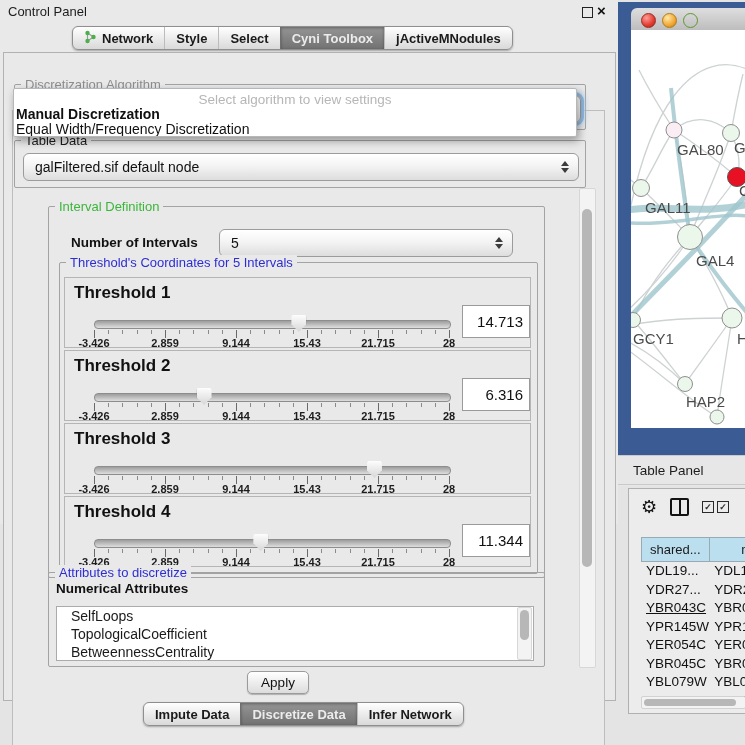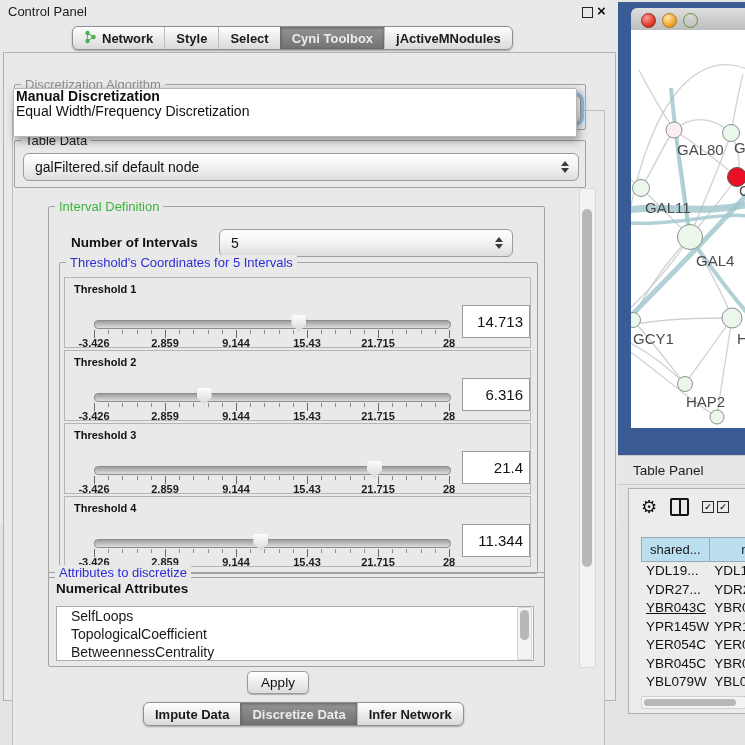--- a/index.html
+++ b/index.html
@@ -36,21 +36,21 @@
   .stepper .dn{position:absolute;left:0;bottom:1px;width:0;height:0;border-left:4px solid transparent;border-right:4px solid transparent;border-top:5px solid #3c3c3c;}
   .combo.focused{box-shadow:0 0 0 3px #8db8e0,0 0 6px 3px #a9cbe8;}
   
   .popup{position:absolute;left:13px;top:88px;width:562px;height:47px;background:#fff;border:1px solid #b7b7b7;
     border-radius:2px;box-shadow:2px 4px 9px rgba(0,0,0,.35);z-index:60;overflow:hidden;}
   .popup-placeholder{margin-top:3px;text-align:center;font-size:13.5px;color:#b6b6b6;}
   .popup-item{font-size:14px;color:#101010;padding-left:2px;line-height:15px;}
   .popup-item.bold{font-weight:bold;}
   
   .thr-row{position:relative;width:465px;height:69px;border:1px solid #b5b5b5;background:#e9e9e9;margin-bottom:2px;}
-  .thr-label{position:absolute;left:9px;top:5px;font-size:11px;font-weight:bold;color:#111;}
+  .thr-label{position:absolute;left:9px;top:5px;font-size:17px;font-weight:bold;color:#111;}
   .thr-track{position:absolute;left:29px;top:42px;width:355px;height:7px;border-radius:4px;
     background:linear-gradient(#9d9d9d,#dedede);border:1px solid #8d8d8d;}
   .thr-thumb{position:absolute;top:37px;width:15px;height:17px;
     background:linear-gradient(#fdfdfd,#d7d7d7);
     clip-path:polygon(8% 0%,92% 0%,100% 10%,100% 55%,50% 100%,0% 55%,0% 10%);
     filter:drop-shadow(0 0 1px #777);z-index:3;}
   .tickbar{position:absolute;left:29px;top:52px;width:356px;height:9px;}
   .tick{position:absolute;top:0;width:1px;background:#6a6a6a;}
   .tick.minor{height:4px;background:#8a8a8a;}
   .tick.major{height:8px;}
@@ -141,20 +141,21 @@
       <span class="group-title t-gray">Discretization Algorithm</span>
       <div class="combo focused" style="left:6px;top:10px;width:558px;">
         <span class="stepper">
             <span class="up"></span>
             <span class="dn"></span>
           </span>
       </div>
     </div>
 
     <div class="popup">
+      <div class="popup-placeholder">Select algorithm to view settings</div>
       <div id="popup-items">
           <div class="popup-item bold">Manual Discretization</div>
           <div class="popup-item">Equal Width/Frequency Discretization</div>
         </div>
     </div>
 
     <div class="group" style="left:14px;top:140px;width:570px;height:46px;">
       <span class="group-title t-dark">Table Data</span>
       <div class="combo" style="left:8px;top:12px;width:554px;">
         <span class="val">galFiltered.sif default node</span>
@@ -294,21 +295,20 @@
                 <span class="tick minor" style="left: 326.6px;"></span>
                 <span class="tick minor" style="left: 340.8px;"></span>
                 <span class="tick major" style="left: 355px;"></span>
               </div>
               <span class="ticklab" style="left: 4px;">-3.426</span>
               <span class="ticklab" style="left: 75px;">2.859</span>
               <span class="ticklab" style="left: 146px;">9.144</span>
               <span class="ticklab" style="left: 217px;">15.43</span>
               <span class="ticklab" style="left: 288px;">21.715</span>
               <span class="ticklab" style="left: 359px;">28</span>
-              <div class="thr-value">21.4</div>
             </div>
             <div class="thr-row">
               <div class="thr-label">Threshold 4</div>
               <div class="thr-track"></div>
               <div class="thr-thumb" style="left: 188.348px;"></div>
               <div class="tickbar">
                 <span class="tick major" style="left: 0px;"></span>
                 <span class="tick minor" style="left: 14.2px;"></span>
                 <span class="tick minor" style="left: 28.4px;"></span>
                 <span class="tick minor" style="left: 42.6px;"></span>

